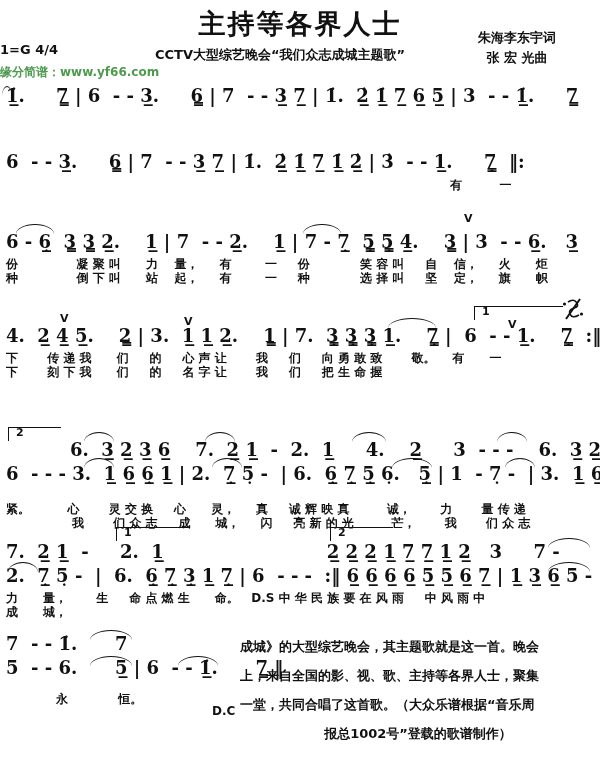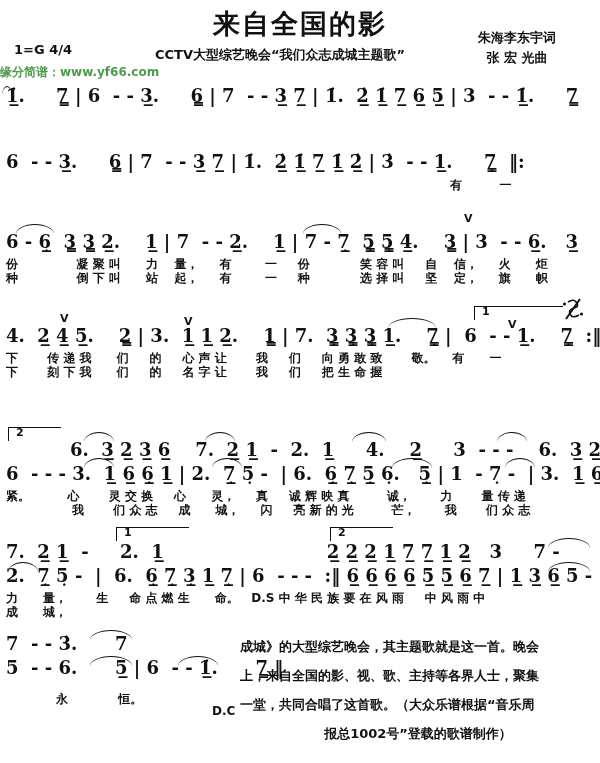--- a/index.html
+++ b/index.html
@@ -1,21 +1,21 @@
 <!DOCTYPE html>
 <html><head>
 <meta charset="utf-8">
 <style>
   html,body{margin:0;padding:0;background:#e8e8e8;}
   #page{position:relative;width:600px;height:763px;background:#ffffff;color:#111;
         font-family:"DejaVu Sans",sans-serif;overflow:hidden;}
   
   .title{position:absolute;top:6px;left:0;width:100%;text-align:center;
          font-size:27px;font-weight:bold;letter-spacing:2px;}
-  .keytime{position:absolute;top:42px;left:14px;font-size:13px;font-weight:bold;}
+  .keytime{position:absolute;top:42px;left:0;font-size:13px;font-weight:bold;}
   .subtitle{position:absolute;top:46px;left:110px;width:340px;text-align:center;
             font-size:13px;font-weight:bold;}
   .credits{position:absolute;top:28px;left:452px;width:130px;text-align:center;
            font-size:13px;font-weight:bold;line-height:20px;}
   .site{position:absolute;top:64px;left:0;width:100%;text-align:left;
         font-size:12px;font-weight:bold;}
   
   .system{position:absolute;left:6px;width:592px;}
   .notes,.upper{font-family:"DejaVu Serif",serif;font-weight:bold;font-size:18px;
                 white-space:pre;line-height:24px;}
@@ -32,21 +32,21 @@
   
   .noteblock{position:absolute;left:240px;top:632px;width:356px;
              font-size:13px;font-weight:bold;line-height:29px;}
   .noteblock .last{text-align:center;}
 </style>
 </head>
 <body>
 
 <div id="page">
 
-  <div class="title">来自全国的影</div>
+  <div class="title">主持等各界人士</div>
   <div class="keytime">1=G 4/4</div>
   <div class="subtitle">CCTV大型综艺晚会“我们众志成城主题歌”</div>
   <div class="credits">
     <div>朱海李东宇词</div>
     <div>张 宏 光曲</div>
   </div>
   <div class="site" style="color:#4e9a4e">缘分简谱：www.yf66.com</div>
 
   <div class="system" style="top:84px">
     <div class="notes">1̲̇.     7̳ | 6  - - 3̲.     6̳ | 7  - - 3̲ 7̲ | 1̇.  2̲̇ 1̲̇ 7̲ 6̲ 5̲ | 3  - - 1̲̇.     7̳</div>
@@ -65,33 +65,33 @@
 
   <div class="system" style="top:324px">
     <div class="notes">4.  2̲ 4̲ 5̲.    2̳ | 3.  1̲ 1̲ 2̲.    1̳ | 7.  3̣̳ 3̣̳ 3̣̳ 1̲.    7̣̳ |  6  - - 1̲.    7̣̳  :‖</div>
     <div class="lyr" style="margin-top:3px">下       传 递 我      们     的     心 声 让       我     们     向 勇 敢 致       敬。    有      一</div>
     <div class="lyr">下       刻 下 我      们     的     名 字 让       我     们     把 生 命 握</div>
   </div>
 
   <div class="system" style="top:438px">
     <div class="upper" style="padding-left:64px">6.  3̲ 2̲ 3̲ 6̲    7.  2̲ 1̲  -  2.  1̲     4.    2̲     3  - - -    6.  3̲ 2̲ 3̲ 6̲</div>
     <div class="notes">6  - - - 3.  1̲ 6̲ 6̣̲ 1̲ | 2.  7̣̲ 5̣ -  | 6.  6̣̲ 7̣̲ 5̣̲ 6̣.   5̣̲ | 1  - 7̣ -  | 3.  1̲ 6̲ 6̣̲ 1̲</div>
-    <div class="lyr" style="margin-top:3px">紧。         心       灵 交 换     心      灵，     真     诚 辉 映 真         诚，       力       量 传 递</div>
+    <div class="lyr" style="margin-top:16px">紧。         心       灵 交 换     心      灵，     真     诚 辉 映 真         诚，       力       量 传 递</div>
     <div class="lyr" style="padding-left:66px">我       们 众 志     成      城，     闪     亮 新 的 光         芒，       我       们 众 志</div>
   </div>
 
   <div class="system" style="top:540px">
     <div class="upper">7.  2̲ 1̲  -     2.  1̲                          2̲ 2̲ 2̲ 1̲ 7̲ 7̲ 1̲ 2̲   3     7 -</div>
     <div class="notes">2.  7̣̲ 5̣ -  |  6.  6̣̲ 7̣̲ 3̣̲ 1̲ 7̣̲ | 6  - - -  :‖ 6̲ 6̲ 6̲ 6̲ 5̲ 5̲ 6̲ 7̲ | 1̲ 3̲ 6̲ 5 -</div>
     <div class="lyr" style="margin-top:3px">力      量，       生     命 点 燃 生      命。   D.S 中 华 民 族 要 在 风 雨     中 风 雨 中</div>
     <div class="lyr">成      城，</div>
   </div>
 
   <div class="system" style="top:632px;width:236px">
-    <div class="upper">7  - - 3̇.      7</div>
+    <div class="upper">7  - - 1̇.      7</div>
     <div class="notes">5  - - 6.      5̲ | 6  - - 1̲̇.      7̳ ‖</div>
     <div class="lyr" style="padding-left:50px;margin-top:12px">永            恒。</div>
   </div>
   <div class="dcmark" style="left:212px;top:704px">D.C</div>
 
   <span class="breath" style="left:464px;top:212px">V</span>
   <span class="breath" style="left:60px;top:312px">V</span>
   <span class="breath" style="left:184px;top:315px">V</span>
   <span class="breath" style="left:508px;top:318px">V</span>
 

